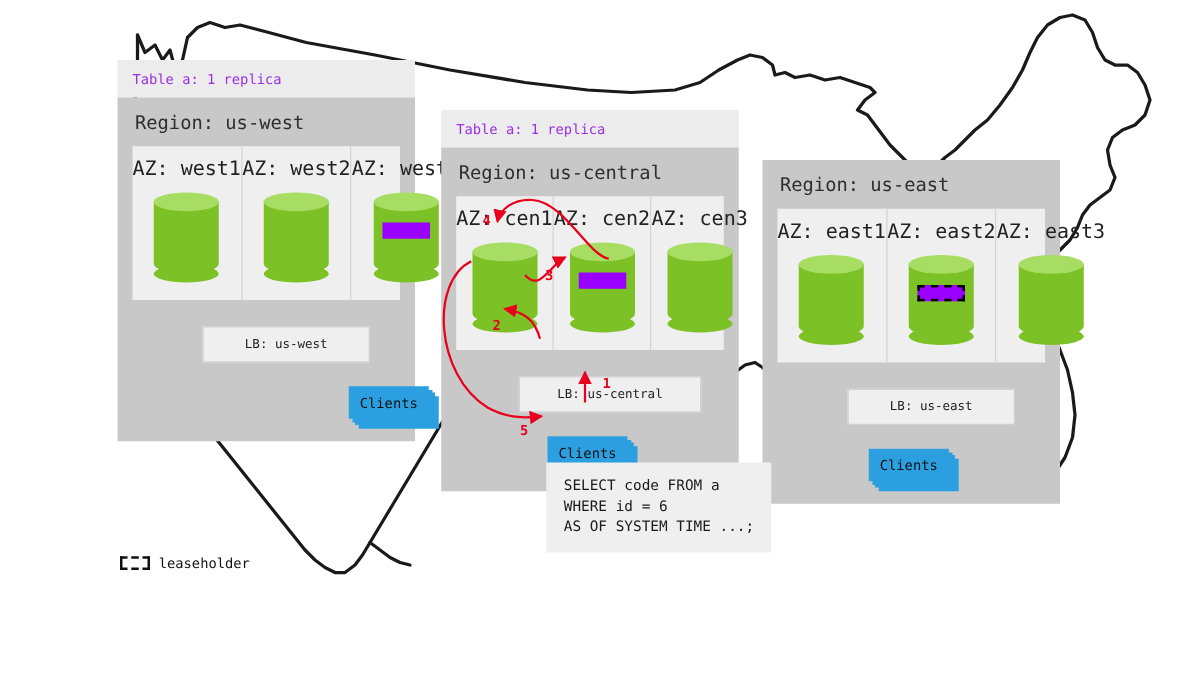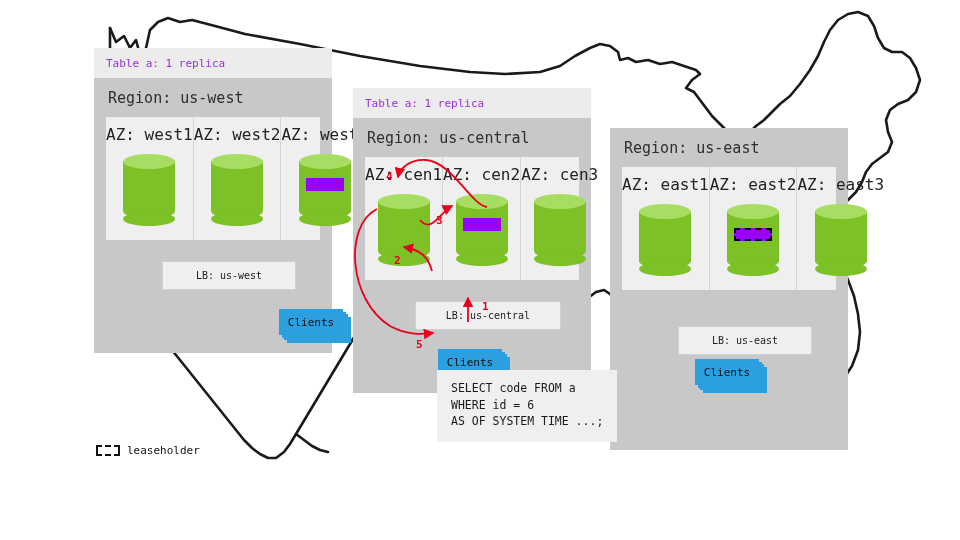--- a/index.html
+++ b/index.html
@@ -240,21 +240,21 @@
       <div class="clients" style="left:85px;top:231px;">
         <div class="sh sh1"></div>
         <div class="sh sh2"></div>
         <div class="sh sh3"></div>
         <div class="face">Clients</div>
       </div>
     </div>
   </div>
 
   <div class="region-card" style="left:610px;top:128px;width:238px;">
-    <div class="card-body" style="height:322px;position:relative;">
+    <div class="card-body" style="height:275px;position:relative;">
       <div class="region-title">Region: us-east</div>
       <div class="az-row">
         <div class="az-cell">
           <span class="az-label">AZ: east1</span>
           <div class="cyl">
             <div class="body"></div>
             <div class="bot"></div>
             <div class="top"></div>
           </div>
         </div>
@@ -269,21 +269,21 @@
         </div>
         <div class="az-cell">
           <span class="az-label">AZ: east3</span>
           <div class="cyl">
             <div class="body"></div>
             <div class="bot"></div>
             <div class="top"></div>
           </div>
         </div>
       </div>
-      <div class="lb-box" style="left:68px;top:198px;width:100px;">LB: us-east</div>
+      <div class="lb-box" style="left:68px;top:183px;width:100px;">LB: us-east</div>
       <div class="clients" style="left:85px;top:231px;">
         <div class="sh sh1"></div>
         <div class="sh sh2"></div>
         <div class="sh sh3"></div>
         <div class="face">Clients</div>
       </div>
     </div>
   </div>
 
   <div id="sql-box">SELECT code FROM a

